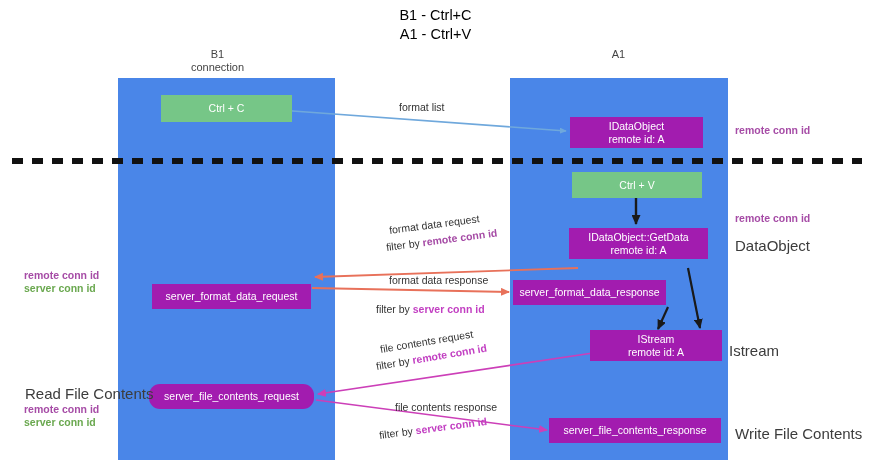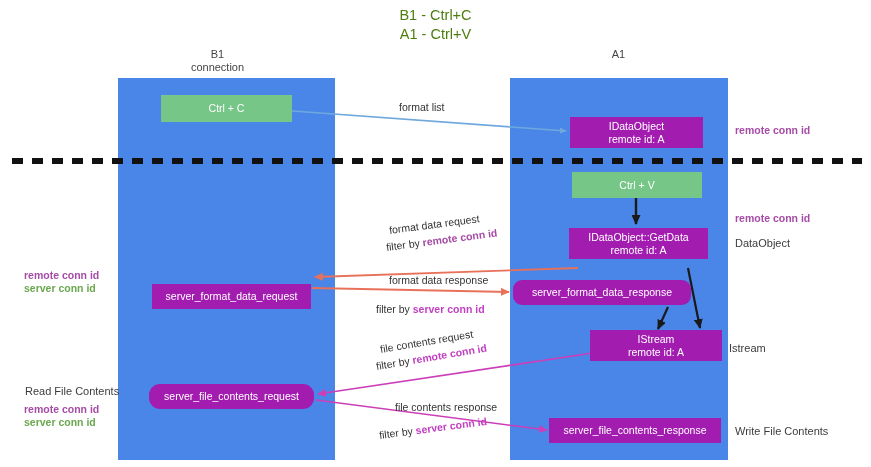--- a/index.html
+++ b/index.html
@@ -33,29 +33,29 @@
   .node .l2{font-size:10.5px;}
   .green{background:#76c687;}
   .orange{background:#a21caf;}
 
   
   .txt{position:absolute;white-space:nowrap;z-index:7;}
   .t-plain{color:#333333;font-size:10.5px;}
   .t-purple{color:#a64ca6;font-weight:bold;font-size:10.5px;}
   .t-green{color:#6aa84f;font-weight:bold;font-size:10.5px;}
   .t-magenta{color:#c23fc2;font-weight:bold;font-size:10.5px;}
-  .t-side{color:#3c3c3c;font-size:11px;text-align:center;}
+  .t-side{color:#3c3c3c;font-size:15px;text-align:center;}
 
   .rot-a{transform:rotate(-7.5deg);transform-origin:left center;}
   .rot-b{transform:rotate(-9.5deg);transform-origin:left center;}
 
   
   #title{
     position:absolute;left:0;top:6px;width:871px;
-    text-align:center;color:#4d7c0f;
+    text-align:center;color:#000000;
     font-size:14.5px;line-height:19px;
   }
 
   svg#wires{position:absolute;left:0;top:0;width:871px;height:467px;z-index:4;}
   svg#dash{position:absolute;left:0;top:0;width:871px;height:467px;z-index:8;}
 </style>
 </head>
 <body>
 
 <div id="stage">
@@ -128,21 +128,21 @@
 
   <div class="node orange" style="left:569px;top:228px;width:139px;height:31px;">
     <div>IDataObject::GetData</div>
     <div class="l2">remote id: A</div>
   </div>
 
   <div class="node orange" style="left:152px;top:284px;width:159px;height:25px;">
     <div>server_format_data_request</div>
   </div>
 
-  <div class="node orange" style="left:513px;top:280px;width:178px;height:25px;border-radius:9px;">
+  <div class="node orange" style="left:513px;top:280px;width:153px;height:25px;">
     <div>server_format_data_response</div>
   </div>
 
   <div class="node orange" style="left:590px;top:330px;width:132px;height:31px;">
     <div>IStream</div>
     <div class="l2">remote id: A</div>
   </div>
 
   <div class="node orange" style="left:149px;top:384px;width:165px;height:25px;border-radius:11px;">
     <div>server_file_contents_request</div>

